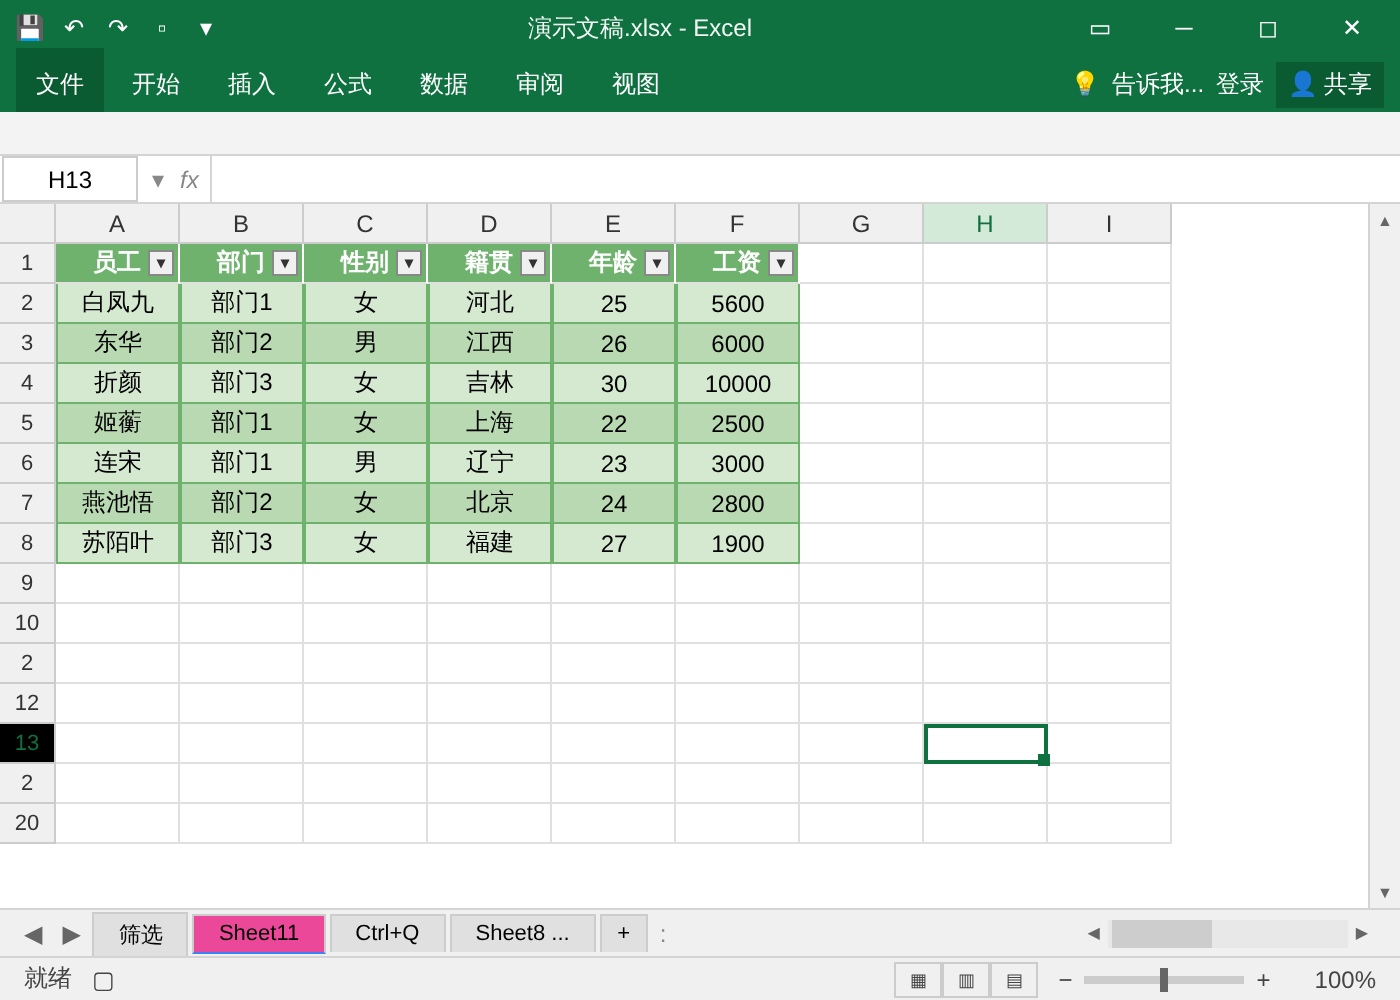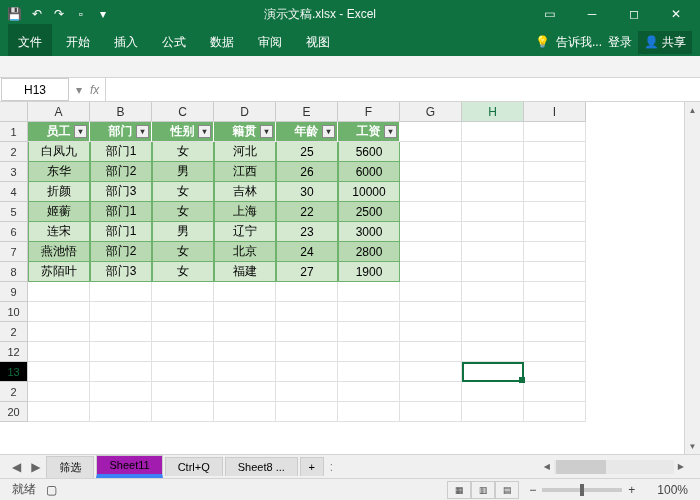--- a/index.html
+++ b/index.html
@@ -37,21 +37,21 @@
 .hdr .dd::after{content:"▾";font-size:8px;color:#333}
 .d1{background:#d5e8d0;border:1px solid #6eb26e;border-top:none}
 .d2{background:#b8d9b1;border:1px solid #6eb26e;border-top:none}
 .activecell{position:absolute;left:462px;top:260px;width:62px;height:20px;border:2px solid #0f7040;z-index:3;pointer-events:none}
 .activecell::after{content:"";position:absolute;right:-3px;bottom:-3px;width:6px;height:6px;background:#0f7040}
 .vscroll{width:16px;background:#f0f0f0;border-left:1px solid #d4d4d4;position:absolute;right:0;top:0;bottom:0;display:flex;flex-direction:column}
 .vscroll .arr{height:16px;display:flex;align-items:center;justify-content:center;color:#666;font-size:8px}
 .tabs{height:24px;background:#f0f0f0;border-top:1px solid #d4d4d4;display:flex;align-items:center;padding:0 8px;gap:2px}
 .tabs .nav{color:#666;padding:0 4px}
 .stab{padding:3px 12px;background:#e0e0e0;border:1px solid #ccc;border-bottom:none;font-size:11px}
-.stab.active{background:#a21caf;border-bottom:4px solid #3b82f6}
+.stab.active{background:#ec4899;border-bottom:1px solid #3b82f6}
 .tabs .sep{color:#888;margin:0 4px}
 .hscroll{flex:1;display:flex;align-items:center;justify-content:flex-end;gap:4px;padding-right:8px}
 .hscroll .track{width:120px;height:14px;background:#e8e8e8;position:relative}
 .hscroll .thumb{position:absolute;left:2px;width:50px;height:14px;background:#cdcdcd}
 .statusbar{height:22px;background:#f0f0f0;border-top:1px solid #d4d4d4;display:flex;align-items:center;padding:0 12px;color:#444;font-size:11px}
 .statusbar .flex{flex:1}
 .viewbtns{display:flex;gap:0}
 .viewbtns div{width:24px;height:18px;border:1px solid #ccc;display:flex;align-items:center;justify-content:center;font-size:9px}
 .zoom{display:flex;align-items:center;gap:6px;margin-left:10px}
 .zoom .slider{width:80px;height:4px;background:#ccc;position:relative}

